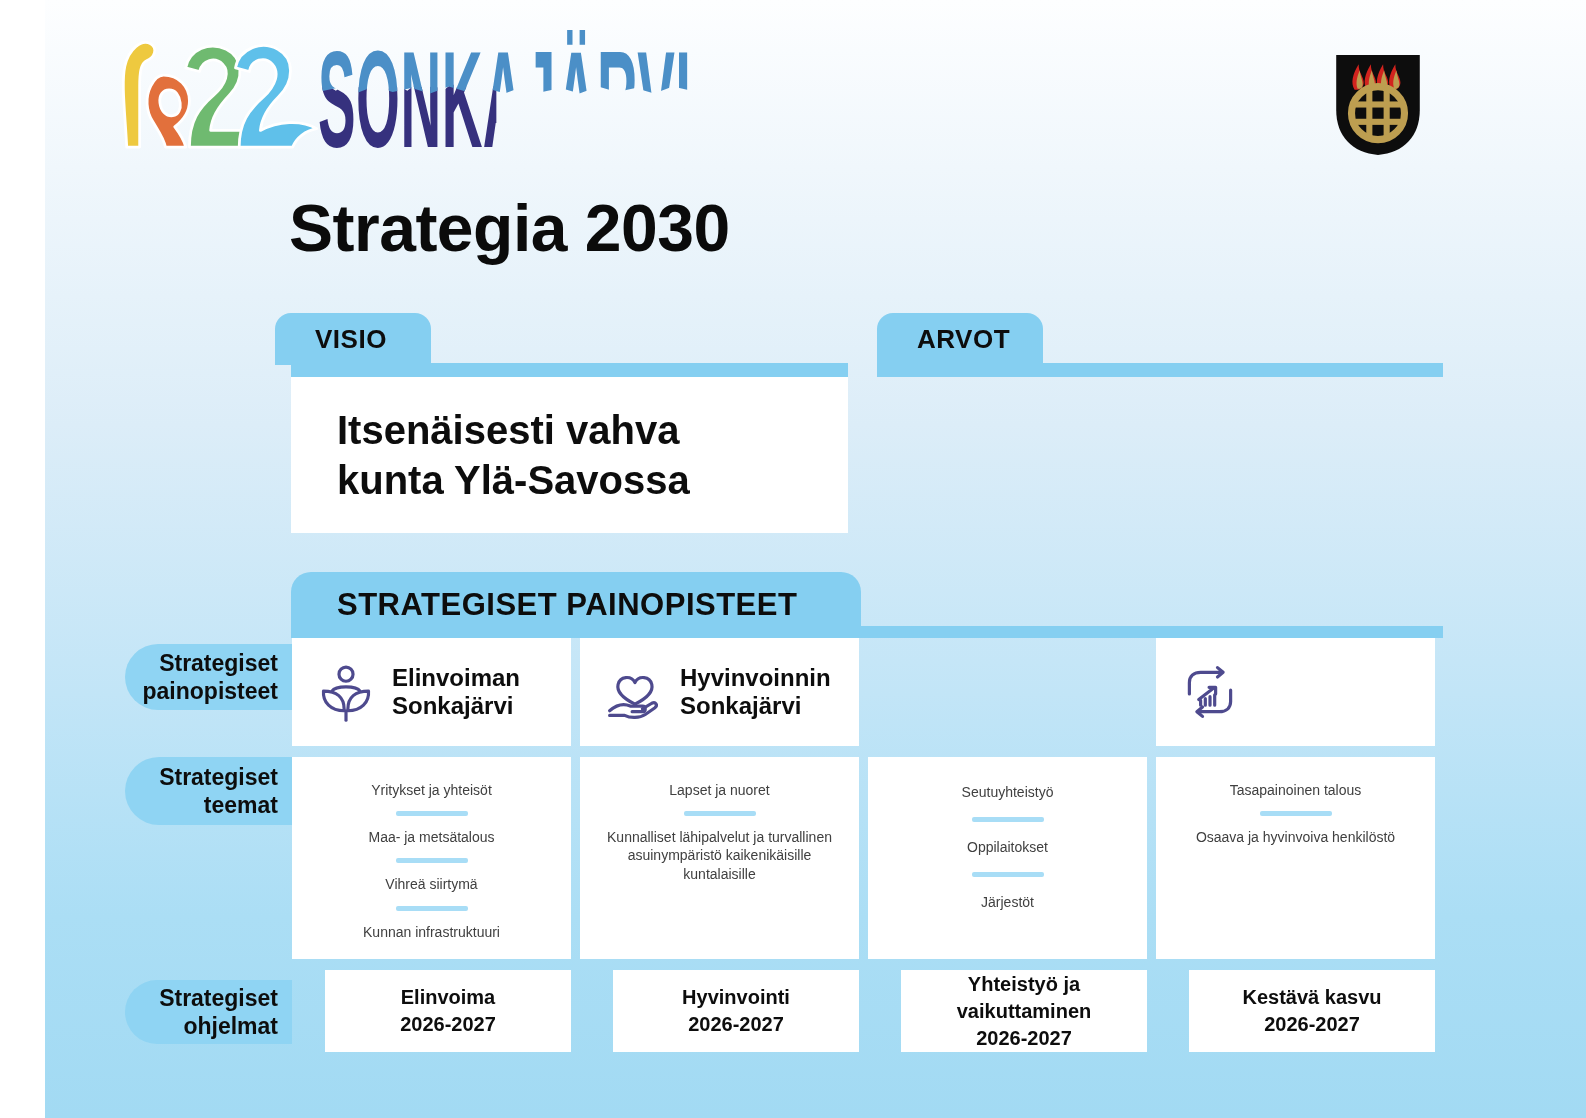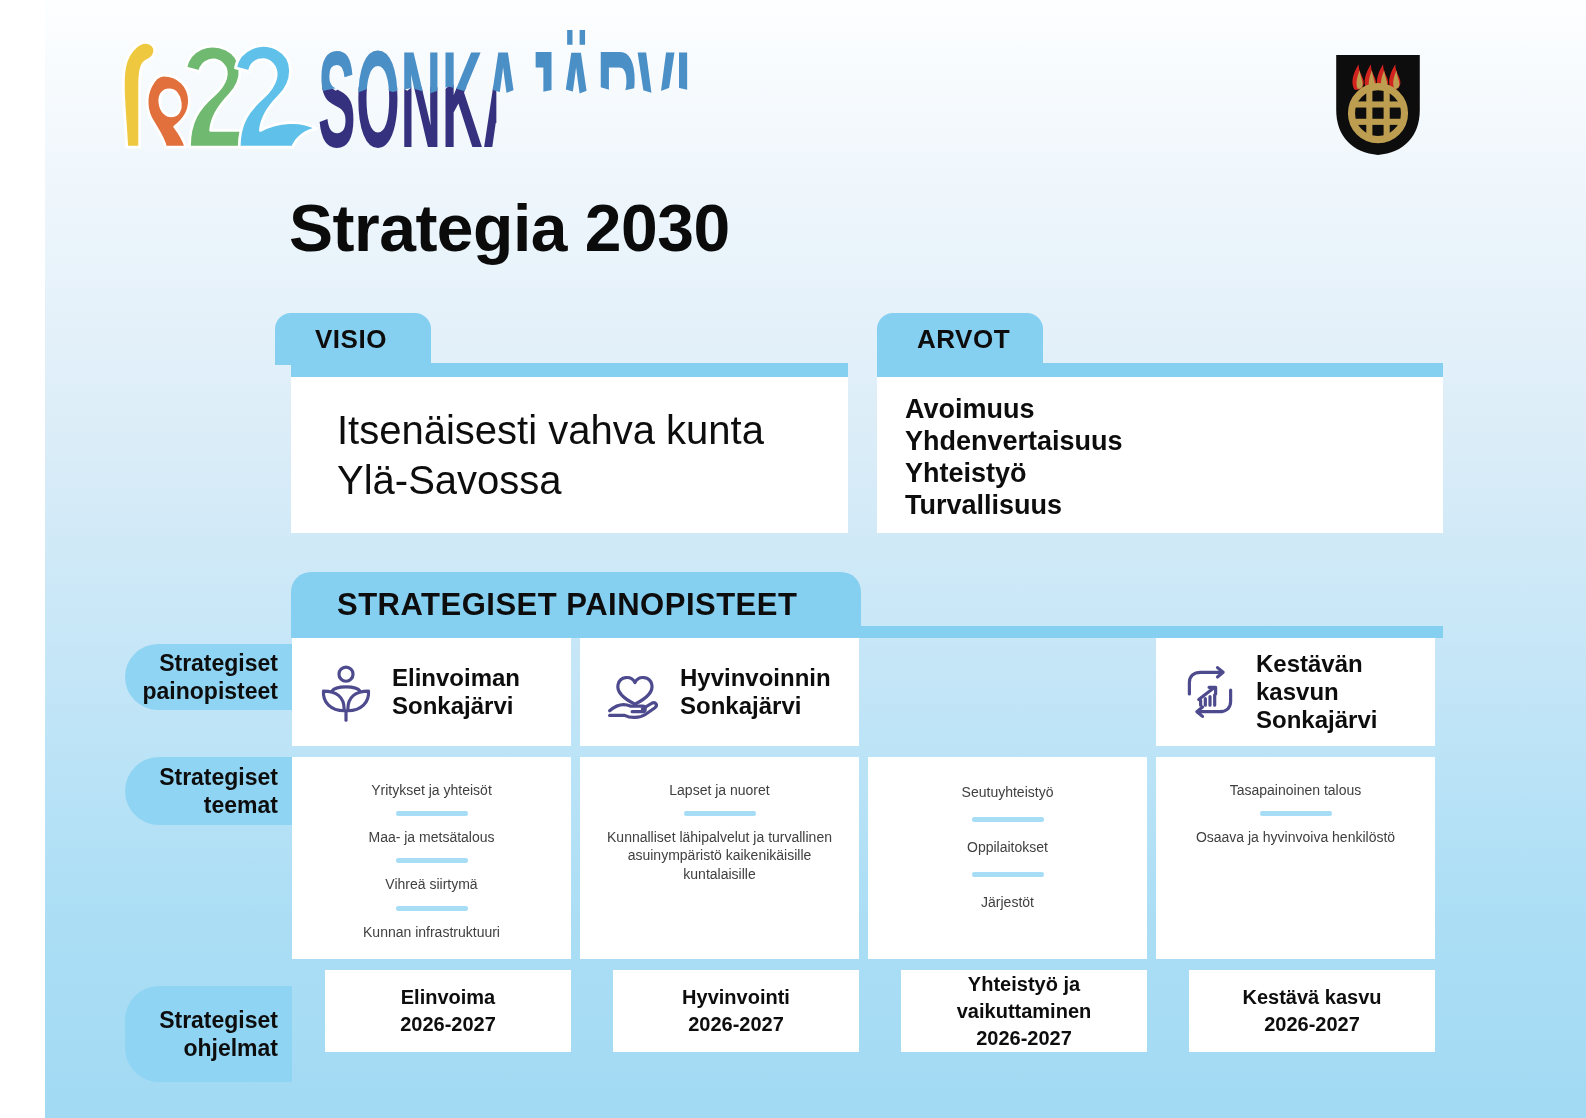--- a/index.html
+++ b/index.html
@@ -38,21 +38,21 @@
     display:flex;align-items:center;padding-left:40px;box-sizing:border-box;
     font-weight:700;font-size:26px;letter-spacing:0.5px;
   }
   .vision-tab{left:275px;width:156px;}
   .arvot-tab{left:877px;width:166px;}
   .folder-strip{position:absolute;top:363px;height:14px;background:#85cff1;}
   .vision-strip{left:291px;width:557px;}
   .arvot-strip{left:877px;width:566px;}
   .folder-body{position:absolute;top:377px;height:156px;background:#fff;box-sizing:border-box;}
   .vision-body{left:291px;width:557px;display:flex;align-items:center;padding-left:46px;}
-  .vision-text{margin:0;font-size:40px;font-weight:400;line-height:1.25;max-width:430px;}
+  .vision-text{margin:0;font-size:40px;font-weight:700;line-height:1.25;max-width:430px;}
   .arvot-body{left:877px;width:566px;padding:17px 0 0 28px;}
   .value-item{font-size:27px;font-weight:700;line-height:1.18;}
   
   .section-tab{
     position:absolute;left:291px;top:572px;width:570px;height:66px;background:#85cff1;
     border-radius:20px 20px 0 0;display:flex;align-items:center;padding-left:46px;box-sizing:border-box;
     font-weight:700;font-size:31px;letter-spacing:0.5px;
   }
   .section-strip{position:absolute;left:291px;top:626px;width:1152px;height:12px;background:#85cff1;}
   .matrix{
@@ -60,21 +60,21 @@
     display:grid;grid-template-columns:158px repeat(4,279px);grid-template-rows:108px 202px 82px;
     column-gap:9px;row-gap:11px;
   }
   .pill{
     grid-column:1;background:#8fd4f3;border-radius:34px 0 0 34px;margin-right:-9px;
     display:flex;align-items:center;justify-content:flex-end;text-align:right;
     padding-right:14px;box-sizing:border-box;font-weight:700;font-size:23px;line-height:1.22;
   }
   .pill-1{height:66px;margin-top:6px;}
   .pill-2{height:68px;}
-  .pill-3{height:96px;margin-top:16px;}
+  .pill-3{height:64px;margin-top:10px;}
   .cell{background:#fff;box-sizing:border-box;}
   .cell-header{display:flex;align-items:center;gap:16px;padding-left:24px;}
   .picon{width:60px;height:60px;flex:none;}
   .cell-title{font-weight:700;font-size:24px;line-height:1.18;}
   .cell-themes{display:flex;flex-direction:column;align-items:center;padding:24px 16px 0;}
   .theme{font-size:14px;line-height:1.3;text-align:center;color:#404040;}
   .divider{width:72px;height:5px;background:#a8ddf6;border-radius:2px;margin:12px 0;flex:none;}
   .cell-themes.spread{padding-top:26px;}
   .cell-themes.spread .divider{margin:16px 0;}
   .cell-program{
@@ -129,26 +129,20 @@
   <h1 class="title">Strategia 2030</h1>
 
   <div class="folder-tab vision-tab">VISIO</div>
   <div class="folder-strip vision-strip"></div>
   <div class="folder-body vision-body">
     <p class="vision-text">Itsenäisesti vahva kunta Ylä-Savossa</p>
   </div>
 
   <div class="folder-tab arvot-tab">ARVOT</div>
   <div class="folder-strip arvot-strip"></div>
-  <div class="folder-body arvot-body">
-    <div class="value-item">Avoimuus</div>
-    <div class="value-item">Yhdenvertaisuus</div>
-    <div class="value-item">Yhteistyö</div>
-    <div class="value-item">Turvallisuus</div>
-  </div>
 
   <div class="section-tab">STRATEGISET PAINOPISTEET</div>
   <div class="section-strip"></div>
 
   <div class="matrix">
 
     <div class="pill pill-1" style="grid-row:1">Strategiset painopisteet</div>
 
     <div class="cell cell-header" style="grid-row:1;grid-column:2">
       <svg class="picon" viewBox="0 0 64 64">
@@ -177,21 +171,20 @@
 
     <div class="cell cell-header" style="grid-row:1;grid-column:5">
       <svg class="picon" viewBox="0 0 64 64">
         <g class="ic">
           <path d="M10,22 C10,15 15,11 22,11 H45 M40,6 L46,11 L40,16 M10,22 V34"></path>
           <path d="M54,42 C54,49 49,53 42,53 H19 M24,48 L18,53 L24,58 M54,42 V30"></path>
           <path d="M20,40 L37,27 M31,27 H38 V34"></path>
           <path d="M22,46 v-5 M27,46 v-7 M32,46 v-9 M37,46 v-11"></path>
         </g>
       </svg>
-      <div class="cell-title">Kestävän kasvun Sonkajärvi</div>
     </div>
 
     <div class="pill pill-2" style="grid-row:2">Strategiset teemat</div>
 
     <div class="cell cell-themes" style="grid-row:2;grid-column:2">
       <div class="theme">Yritykset ja yhteisöt</div>
       <div class="divider"></div>
       <div class="theme">Maa- ja metsätalous</div>
       <div class="divider"></div>
       <div class="theme">Vihreä siirtymä</div>

